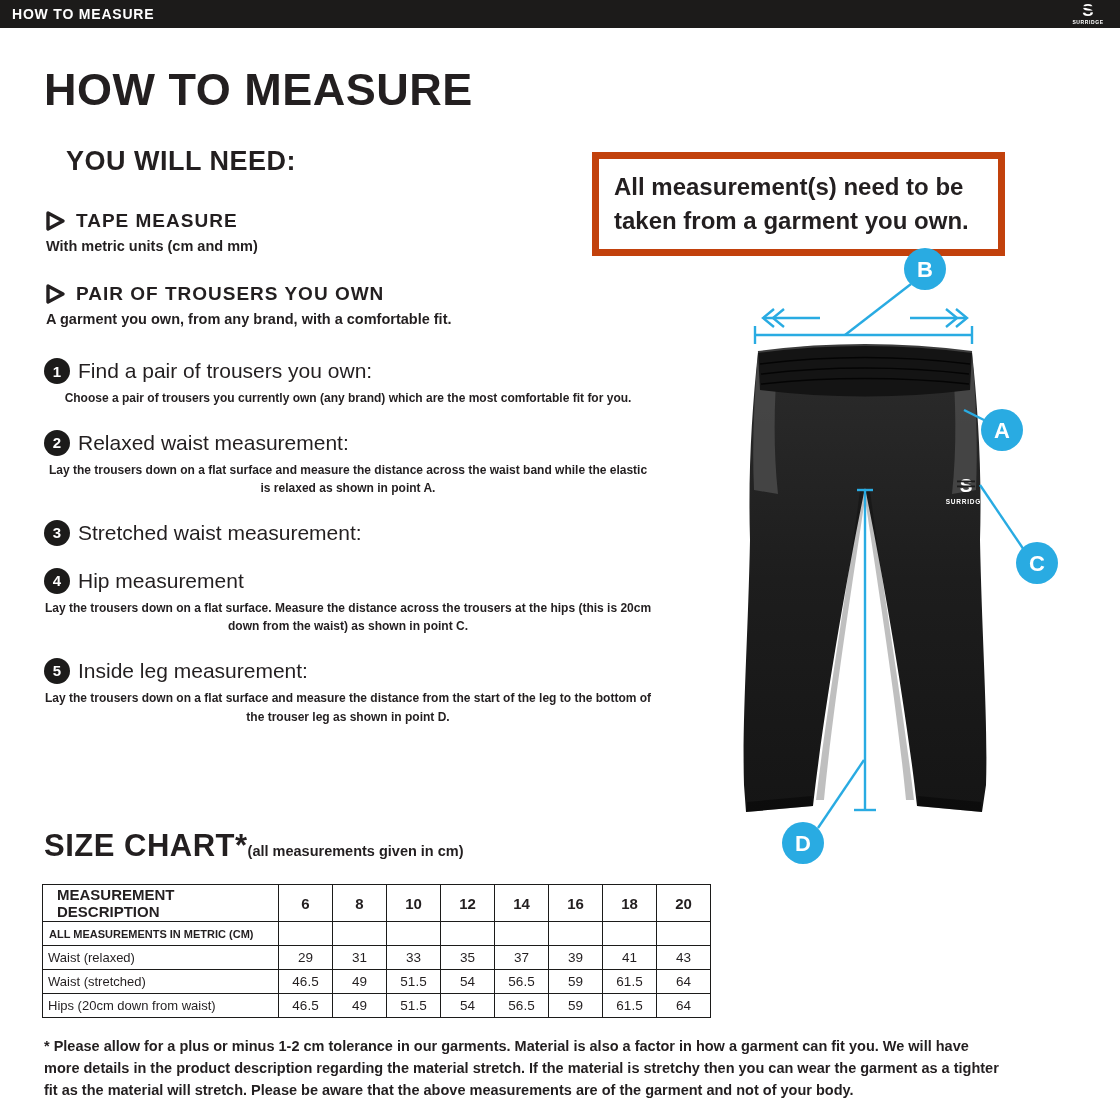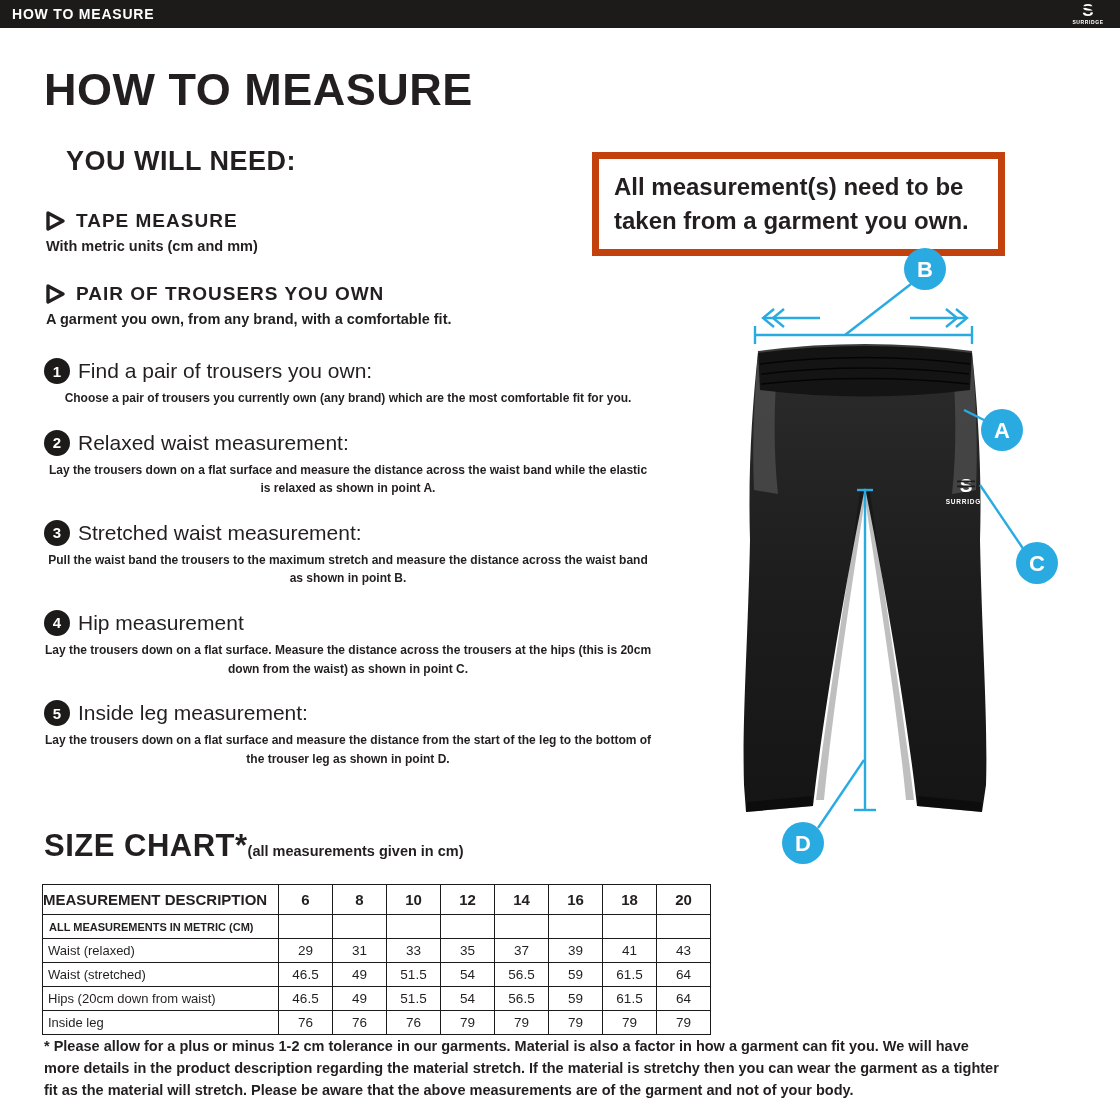--- a/index.html
+++ b/index.html
@@ -29,21 +29,21 @@
   
   #note-box{left:592px;top:152px;width:413px;box-sizing:border-box;border:7px solid #c2410c;padding:11px 15px;font-size:24px;font-weight:bold;line-height:1.42;background:#fff;}
   
   #size-chart-heading{left:44px;top:828px;display:flex;align-items:baseline;gap:0;}
   #size-chart-heading .big{font-size:31px;font-weight:800;letter-spacing:0.5px;}
   #size-chart-heading .small{font-size:14.5px;font-weight:bold;}
   #size-chart-wrap{left:42px;top:884px;}
   table{border-collapse:collapse;background:#fff;}
   th,td{border:1.6px solid #1c1b1a;box-sizing:border-box;}
   th{font-size:15px;font-weight:bold;height:30px;}
-  th.desc-col{width:236px;text-align:left;padding-left:0;}
+  th.desc-col{width:236px;text-align:left;padding-left:14px;}
   th:not(.desc-col){width:54px;text-align:center;}
   td{height:24px;font-size:13px;}
   td.metric-cell{font-size:11px;font-weight:bold;padding-left:6px;height:20px;}
   td.label-cell{padding-left:5px;}
   td.value-cell{text-align:center;font-size:13.5px;}
   
   #footnote{left:44px;top:1036px;width:962px;font-size:14.5px;font-weight:bold;line-height:1.5;}
   
   #diagram{left:700px;top:240px;}
 </style>
@@ -96,21 +96,20 @@
       <span class="step-num">2</span>
       <span class="step-title">Relaxed waist measurement:</span>
     </div>
     <div class="step-body">Lay the trousers down on a flat surface and measure the distance across the waist band while the elastic is relaxed as shown in point A.</div>
   </div>
   <div class="step">
     <div class="step-head">
       <span class="step-num">3</span>
       <span class="step-title">Stretched waist measurement:</span>
     </div>
-    <div class="step-body">Pull the waist band the trousers to the maximum stretch and measure the distance across the waist band as shown in point B.</div>
   </div>
   <div class="step">
     <div class="step-head">
       <span class="step-num">4</span>
       <span class="step-title">Hip measurement</span>
     </div>
     <div class="step-body">Lay the trousers down on a flat surface. Measure the distance across the trousers at the hips (this is 20cm down from the waist) as shown in point C.</div>
   </div>
   <div class="step">
     <div class="step-head">
@@ -257,28 +256,17 @@
           <td class="label-cell">Hips (20cm down from waist)</td>
           <td class="value-cell">46.5</td>
           <td class="value-cell">49</td>
           <td class="value-cell">51.5</td>
           <td class="value-cell">54</td>
           <td class="value-cell">56.5</td>
           <td class="value-cell">59</td>
           <td class="value-cell">61.5</td>
           <td class="value-cell">64</td>
         </tr>
-        <tr>
-          <td class="label-cell">Inside leg</td>
-          <td class="value-cell">76</td>
-          <td class="value-cell">76</td>
-          <td class="value-cell">76</td>
-          <td class="value-cell">79</td>
-          <td class="value-cell">79</td>
-          <td class="value-cell">79</td>
-          <td class="value-cell">79</td>
-          <td class="value-cell">79</td>
-        </tr>
       </tbody>
   </table>
 </div>
 
 <div id="footnote" class="abs">* Please allow for a plus or minus 1-2 cm tolerance in our garments. Material is also a factor in how a garment can fit you. We will have more details in the product description regarding the material stretch.  If the material is stretchy then you can wear the garment as a tighter fit as the material will stretch.  Please be aware that the above measurements are of the garment and not of your body.</div>
 
 </body></html>

